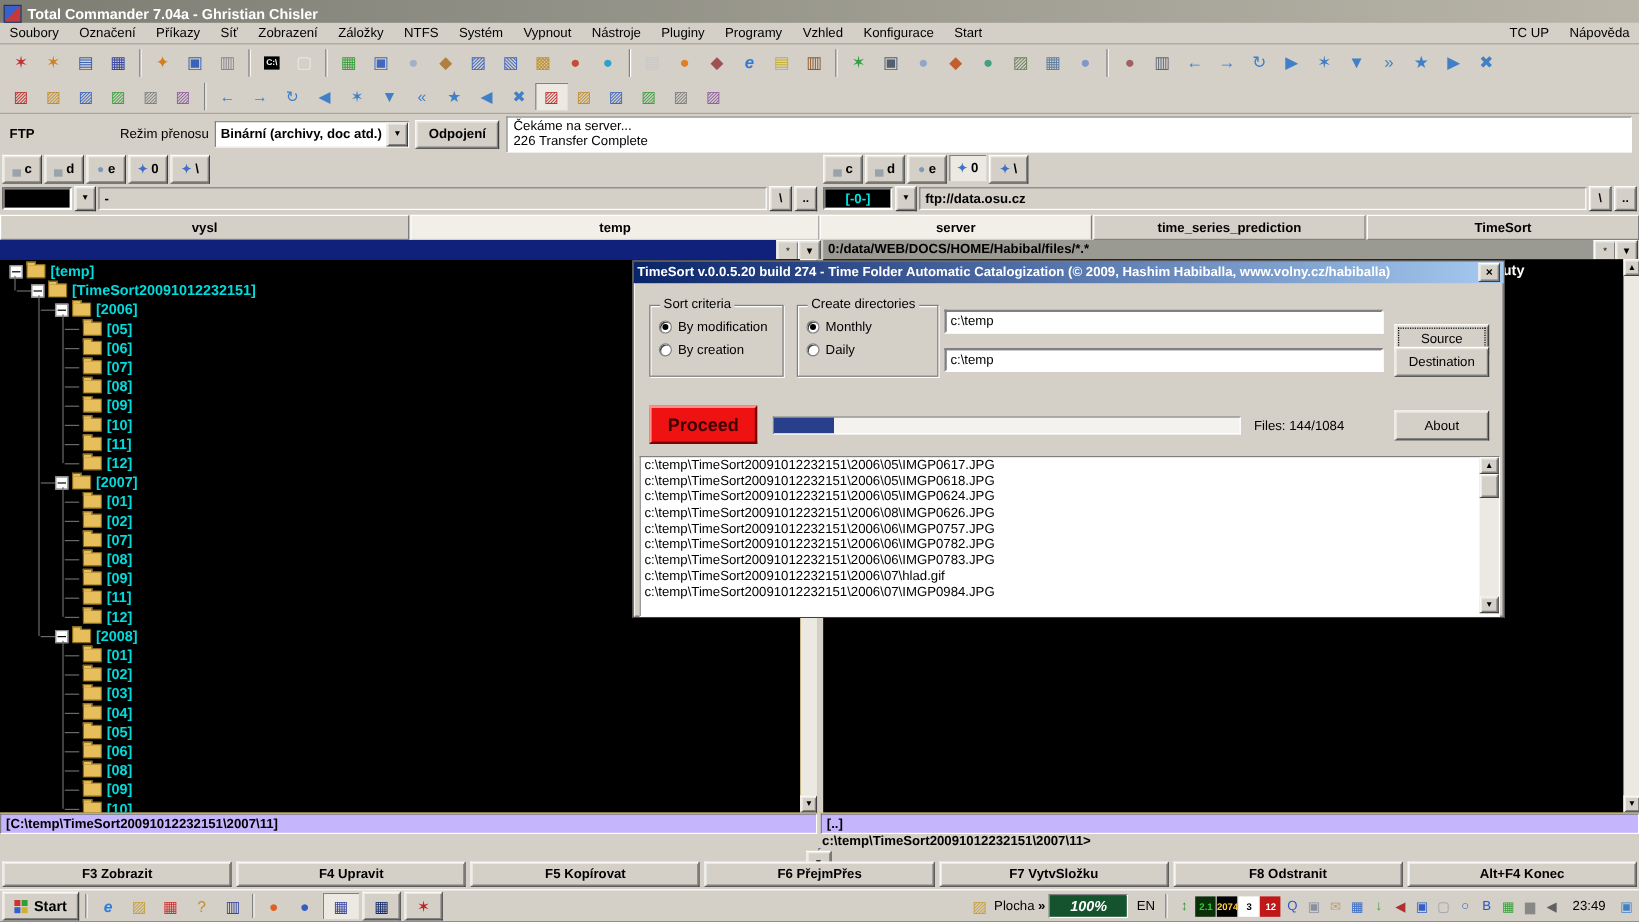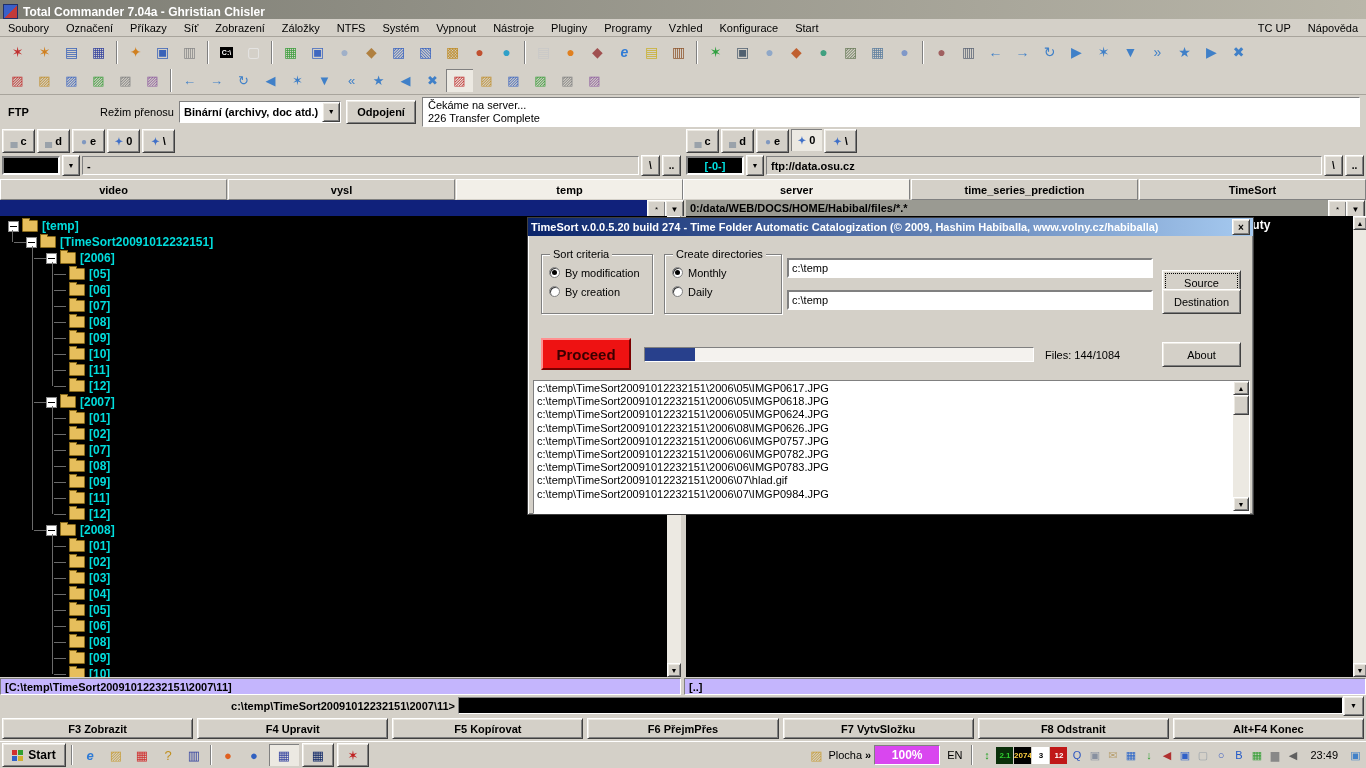--- a/index.html
+++ b/index.html
@@ -72,39 +72,39 @@
   .tlabel{color:#00dcdc;font-weight:bold;font-size:12px;margin-left:4px;}
   .vline{position:absolute;width:1px;background:#6a6a6a;}
   .vscroll{position:absolute;width:14px;background:#ece9e2;display:flex;flex-direction:column;}
   .sb-btn{width:100%;height:14px;display:flex;align-items:center;justify-content:center;font-size:7px;flex:none;box-sizing:border-box;}
   .sb-thumb{width:100%;height:26px;box-sizing:border-box;}
   .sb-track{flex:1;}
   
   #statusrow{top:677px;left:0;width:1366px;height:18px;}
   .status-box{position:absolute;top:1px;height:17px;background:#c4b5fd;box-sizing:border-box;font-weight:bold;
               padding:0 4px;display:flex;align-items:center;overflow:hidden;white-space:nowrap;}
-  #cmdrow{top:695px;left:0;width:1366px;height:21px;display:flex;align-items:center;}
+  #cmdrow{top:695px;left:0;width:1366px;height:21px;display:flex;align-items:center;flex-direction:column;}
   #cmd-prompt{width:455px;text-align:right;font-weight:bold;padding-right:3px;flex:none;white-space:nowrap;overflow:hidden;}
   #cmd-input{flex:1;height:17px;background:#000;box-sizing:border-box;}
   #cmd-drop{width:19px;height:18px;margin-right:2px;}
   
   #fkeys{top:716px;left:0;width:1366px;height:25px;display:flex;gap:4px;padding:2px 2px;box-sizing:border-box;}
   .fkey{flex:1;height:19px;display:flex;align-items:center;justify-content:center;font-weight:bold;}
   
   #taskbar{top:741px;left:0;width:1366px;height:27px;background:#d4d0c8;border-top:1px solid #fff;
            display:flex;align-items:center;padding:0 2px;box-sizing:border-box;gap:3px;}
   #start-btn{width:62px;height:22px;display:flex;align-items:center;justify-content:center;gap:4px;font-weight:bold;font-size:12px;flex:none;}
   .winflag{width:12px;height:11px;display:grid;grid-template-columns:5px 5px;grid-template-rows:5px 5px;gap:1px;flex:none;}
   .winflag i{display:block;}
   .ql{width:24px;height:22px;display:flex;align-items:center;justify-content:center;font-size:13px;flex:none;}
   .task-btn{width:30px;height:22px;display:flex;align-items:center;justify-content:center;font-size:13px;flex:none;}
   .tb-div{width:0;height:20px;border-left:1px solid #808080;border-right:1px solid #fff;margin:0 2px;flex:none;}
   #tb-right{margin-left:auto;display:flex;align-items:center;gap:3px;}
-  #zoom-display{width:64px;height:18px;background:#d946ef;color:#fff;font-weight:bold;font-size:12px;
-                display:flex;align-items:center;justify-content:center;}
+  #zoom-display{width:64px;height:18px;background:#14532d;color:#fff;font-weight:bold;font-size:12px;
+                display:flex;align-items:center;justify-content:center;font-style:italic;}
   .tray-ico{width:17px;height:17px;display:flex;align-items:center;justify-content:center;font-size:11px;flex:none;overflow:hidden;}
   .tray-ico.badge{font-size:8px;font-weight:bold;}
   
   #dialog{left:527px;top:217px;width:727px;height:298px;background:#d4d0c8;z-index:20;
           border:1px solid #404040;box-shadow:inset 1px 1px 0 #fff,inset -1px -1px 0 #808080;box-sizing:border-box;}
   #dlg-title{height:18px;background:linear-gradient(90deg,#0a246a,#a6caf0);color:#fff;font-weight:bold;
              display:flex;align-items:center;padding:0 3px;gap:4px;}
   #dlg-title-text{white-space:nowrap;overflow:hidden;}
   #dlg-close{margin-left:auto;width:16px;height:14px;display:flex;align-items:center;justify-content:center;
              color:#000;font-weight:bold;font-size:10px;flex:none;}
@@ -446,21 +446,20 @@
       <span class="swatch sunken2">[-0-]</span>
       <span class="drop-btn btn3d" style="height:19px">▼</span>
       <span class="path-field sunken" style="flex:1">ftp://data.osu.cz</span>
       <span class="mini-btn btn3d">\</span>
       <span class="mini-btn btn3d">..</span>
     </div>
   </div>
 
   <div id="tabrow" class="abs">
     <div id="tabs-left" class="tab-half" style="left:0">
-        <div class="tab">video</div>
         <div class="tab">vysl</div>
         <div class="tab active">temp</div>
       </div>
     <div id="tabs-right" class="tab-half" style="left:683px">
         <div class="tab active">server</div>
         <div class="tab">time_series_prediction</div>
         <div class="tab">TimeSort</div>
       </div>
   </div>
 

